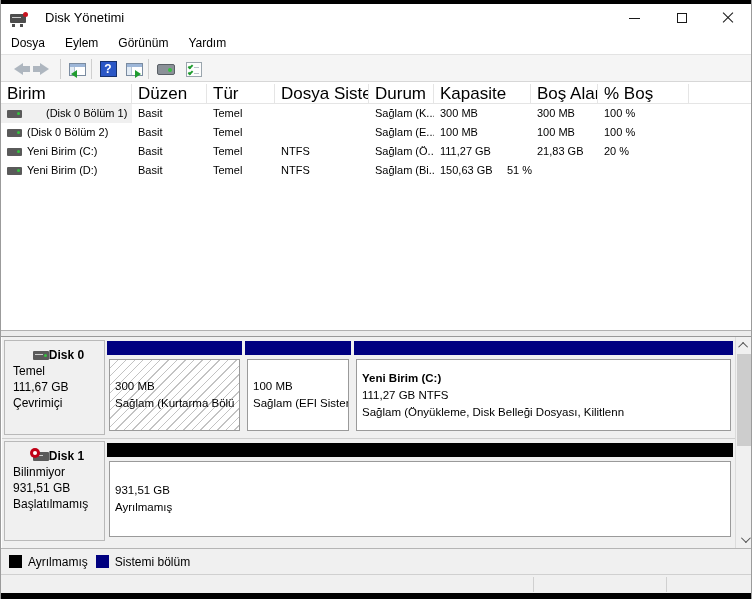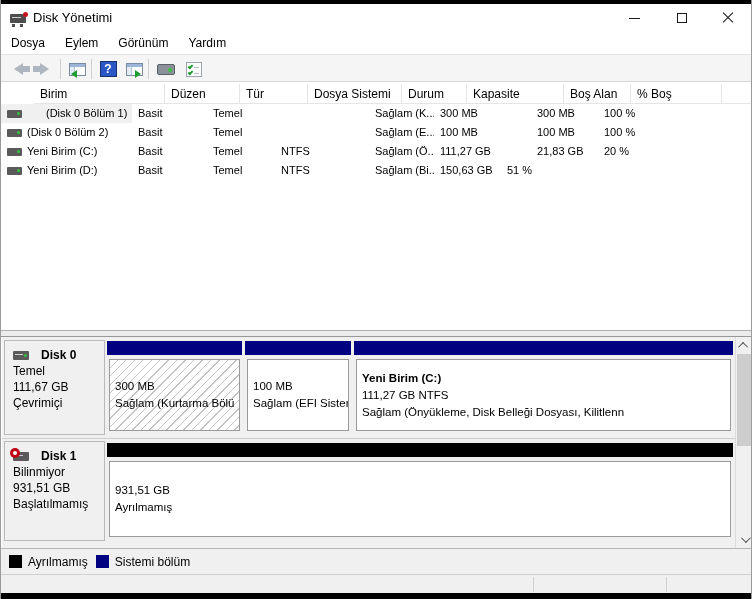--- a/index.html
+++ b/index.html
@@ -8,21 +8,21 @@
   #win { position:absolute; left:0; top:0; width:752px; height:599px; background:#fff;
          border-left:1px solid #9b9b9b; border-right:1px solid #9b9b9b; overflow:hidden; }
   .abs { position:absolute; }
 
   
   #top-strip   { left:0; top:0; width:752px; height:4px; background:#000; z-index:50; }
   #bottom-strip{ left:0; top:593px; width:752px; height:6px; background:#000; z-index:50; }
 
   
   #titlebar { left:0; top:4px; width:752px; height:28px; background:#fff; }
-  #title-text { position:absolute; left:32px; top:6px; font-size:13px; white-space:nowrap;text-align:right; }
+  #title-text { position:absolute; left:44px; top:6px; font-size:13px; white-space:nowrap;text-align:right; }
   #app-icon { position:absolute; left:9px; top:8px; width:18px; height:16px; }
   #app-icon .body { position:absolute; left:0; top:2px; width:16px; height:9px; background:#4d4d4d; border-radius:1px; }
   #app-icon .slot { position:absolute; left:2px; top:5px; width:9px; height:1px; background:#cfcfcf; }
   #app-icon .reddot { position:absolute; right:0; top:0; width:5px; height:5px; background:#c81420; border-radius:50%; }
   #app-icon .leg1, #app-icon .leg2 { position:absolute; bottom:1px; width:3px; height:3px; background:#4d4d4d; }
   #app-icon .leg1 { left:2px; } #app-icon .leg2 { left:10px; }
   .wc-btn { position:absolute; top:0; width:34px; height:28px; display:flex; align-items:center; justify-content:center; }
   #btn-min { left:616px; } #btn-max { left:664px; } #btn-close { left:710px; }
   .glyph-min { width:11px; height:0; border-top:1px solid #1a1a1a; }
   .glyph-max { width:10px; height:10px; border:1px solid #1a1a1a; background:transparent; }
@@ -53,37 +53,37 @@
   .help-badge { width:17px; height:16px; background:#2b57c6; border:1px solid #17316e; color:#fff; font-size:12px; font-weight:bold; display:flex; align-items:center; justify-content:center; }
   .drive-tool { position:relative; width:18px; height:11px; background:#8b9198; border:1px solid #5a6066; border-radius:2px; }
   .drive-tool .dot { position:absolute; right:2px; top:3px; width:4px; height:4px; background:#35c33f; border-radius:50%; }
   .check-panel { position:relative; width:16px; height:15px; background:#fdfdfd; border:1px solid #9aa5ad; }
   .check-panel .ln { position:absolute; left:7px; height:1px; right:2px; background:#b9c2c9; }
   .check-panel .ck { position:absolute; left:1px; width:5px; height:3px; border-left:2px solid #1f9c2f; border-bottom:2px solid #1f9c2f; transform:rotate(-45deg); }
 
   
   #vol-table { left:0; top:84px; width:751px; height:246px; background:#fff; }
   .trow { display:flex; height:19px; line-height:19px; font-size:11px; white-space:nowrap; }
-  #thead { height:20px; line-height:20px; font-size:12px; border-bottom:1px solid #e5e5e5;margin-left:33px; }
+  #thead { height:20px; line-height:20px; font-size:17px; border-bottom:1px solid #e5e5e5; }
   #thead .cell { border-right:1px solid #e5e5e5; }
   .cell { overflow:hidden; padding-left:6px; flex:none; }
   .c0{width:131px;} .c1{width:75px;} .c2{width:68px;} .c3{width:94px;}
   .c4{width:65px;} .c5{width:97px;} .c6{width:67px;} .c7{width:91px;} .cf{flex:1;}
   .vol-cell0 { display:flex; align-items:center; gap:5px; }
   .vol-ic { flex:none; position:relative; width:15px; height:8px; background:#5a5a5a; border-radius:1px; }
   .vol-ic::after { content:""; position:absolute; right:2px; top:2px; width:3px; height:3px; background:#35c33f; border-radius:50%; }
   .hl { background:#f0f0f0;gap:24px; }
 
   
   #splitter { left:0; top:330px; width:752px; height:7px; background:#ececec; border-top:1px solid #b0b0b0; border-bottom:1px solid #989898; }
 
   
   #gpane { left:1px; top:337px; width:750px; height:211px; background:#f0f0f0; overflow:hidden; }
   .disk-panel { position:absolute; left:2px; width:101px; background:#f0f0f0; border:1px solid #b9b9b9; padding:6px 0 0 8px; font-size:12px; line-height:16px; }
-  .disk-name { font-weight:bold; font-size:12px; display:flex; align-items:center; gap:12px; }
+  .disk-name { font-weight:bold; font-size:12px; display:flex; align-items:center; gap:0;justify-content:center; }
   .disk-ic { position:relative; flex:none; width:16px; height:9px; background:#5a5a5a; border-radius:1px; }
   .disk-ic .slot { position:absolute; left:2px; top:3px; width:8px; height:1px; background:#cfcfcf; }
   .disk-ic .gdot { position:absolute; right:2px; top:3px; width:3px; height:3px; background:#35c33f; border-radius:50%; }
   .err-badge { position:absolute; left:-3px; top:-4px; width:10px; height:10px; background:#c00016; border-radius:50%; }
   .err-badge::after { content:""; position:absolute; left:3px; top:3px; width:4px; height:4px; background:#fff; border-radius:50%; }
   .part { position:absolute; }
   .band { position:absolute; left:0; right:0; top:0; height:14px; }
   .pbox { position:absolute; left:2px; right:2px; top:18px; border:1px solid #9a9a9a; background:#fff;
           padding:0 0 0 5px; display:flex; flex-direction:column; justify-content:center; overflow:hidden; }
   .pbox div { font-size:11.5px; line-height:17px; white-space:nowrap; overflow:hidden; }

